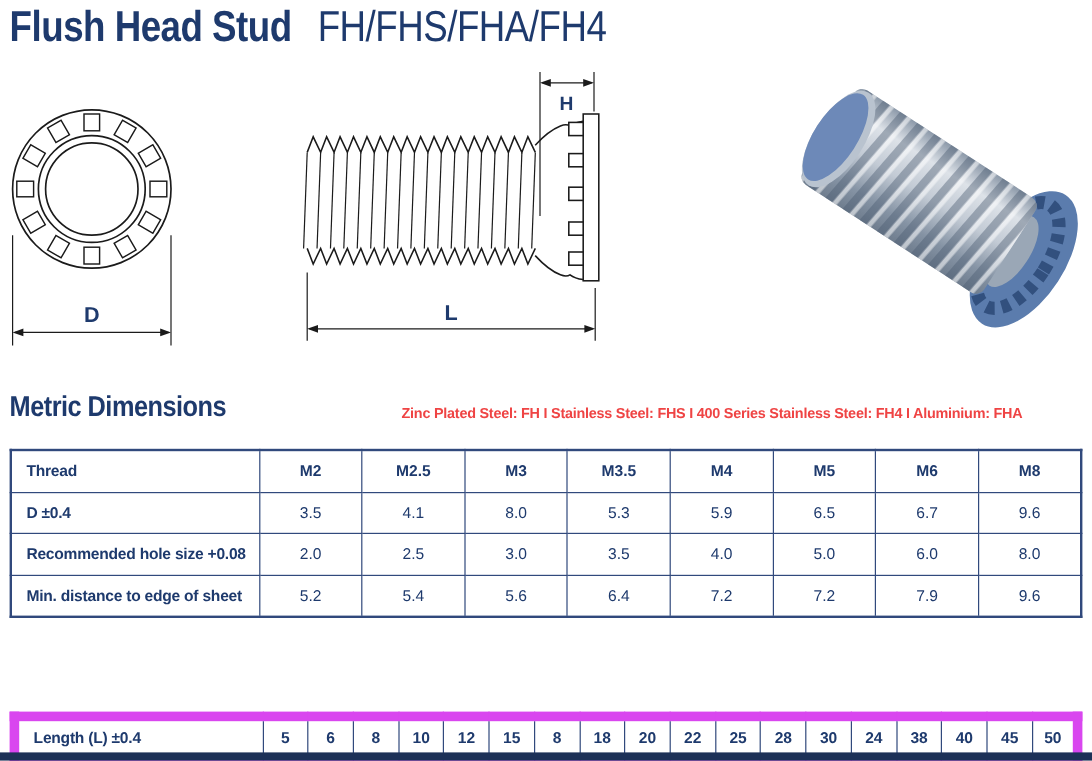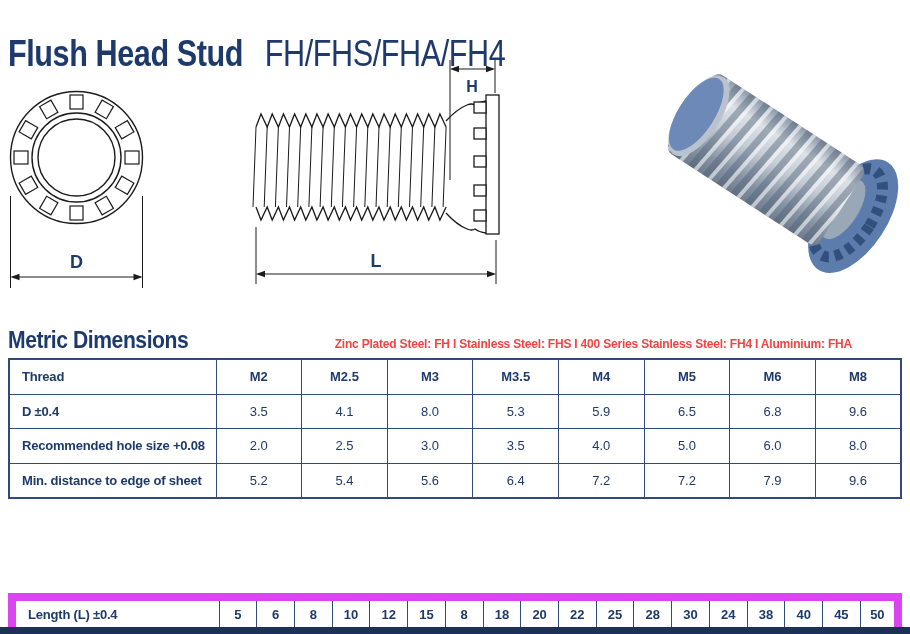--- a/index.html
+++ b/index.html
@@ -3,21 +3,21 @@
 <meta charset="utf-8">
 <style>
   html,body{margin:0;padding:0;}
   body{
     width:910px;height:634px;position:relative;overflow:hidden;
     background:#ffffff;
     font-family:"Liberation Sans", sans-serif;
     color:#1e3a6d;
   }
   
-  .page-header{position:absolute;left:8px;top:4px;white-space:nowrap;margin-top:32px;}
+  .page-header{position:absolute;left:8px;top:4px;white-space:nowrap;}
   .page-header h1{
     margin:0;font-size:36px;line-height:1.0;color:#1e3a6d;
     transform:scaleX(0.85);transform-origin:left top;
     letter-spacing:-0.5px;
   }
   .page-header .t-main{font-weight:bold;}
   .page-header .t-code{font-weight:normal;margin-left:16px;}
   
   .drawing{position:absolute;}
   #fv{left:6px;top:64px;width:152px;height:238px;}
@@ -30,21 +30,21 @@
     font-size:24px;font-weight:bold;color:#1e3a6d;
     transform:scaleX(0.88);transform-origin:left top;letter-spacing:-0.5px;
   }
   .materials-note{
     position:absolute;right:58px;top:337px;
     font-size:12px;font-weight:bold;color:#ef4444;letter-spacing:-0.2px;
     white-space:nowrap;
   }
   
   table{border-collapse:collapse;table-layout:fixed;position:absolute;background:#fff;}
-  #metric-table{left:8px;top:358px;width:894px;border:2px solid #31497c;}
+  #metric-table{left:8px;top:374px;width:894px;border:2px solid #31497c;}
   #length-table{left:8px;top:593px;width:894px;border:8px solid #d946ef;}
   td{
     border:1px solid #31497c;color:#1e3a6d;font-size:13px;
     text-align:center;padding:0;overflow:hidden;white-space:nowrap;
   }
   #metric-table td{height:33.6px;}
   #length-table td{height:27px;}
   td.lbl{text-align:left;padding-left:12px;font-weight:bold;letter-spacing:-0.2px;}
   tr.hdr td{font-weight:bold;}
   #length-table td{font-weight:bold;}
@@ -200,21 +200,21 @@
         <td class="val">M8</td>
       </tr>
       <tr>
         <td class="lbl">D ±0.4</td>
         <td class="val">3.5</td>
         <td class="val">4.1</td>
         <td class="val">8.0</td>
         <td class="val">5.3</td>
         <td class="val">5.9</td>
         <td class="val">6.5</td>
-        <td class="val">6.8</td>
+        <td class="val">6.7</td>
         <td class="val">9.6</td>
       </tr>
       <tr>
         <td class="lbl">Recommended hole size +0.08</td>
         <td class="val">2.0</td>
         <td class="val">2.5</td>
         <td class="val">3.0</td>
         <td class="val">3.5</td>
         <td class="val">4.0</td>
         <td class="val">5.0</td>

